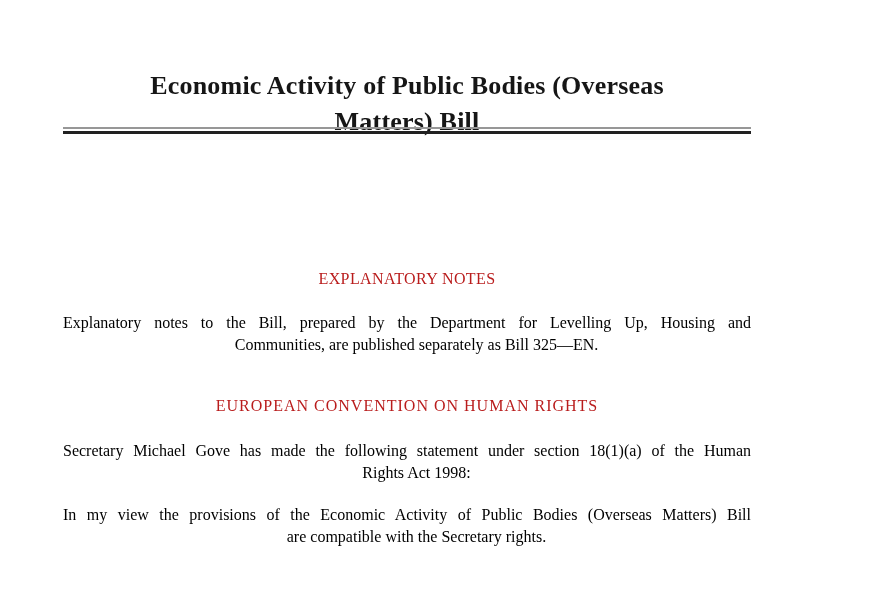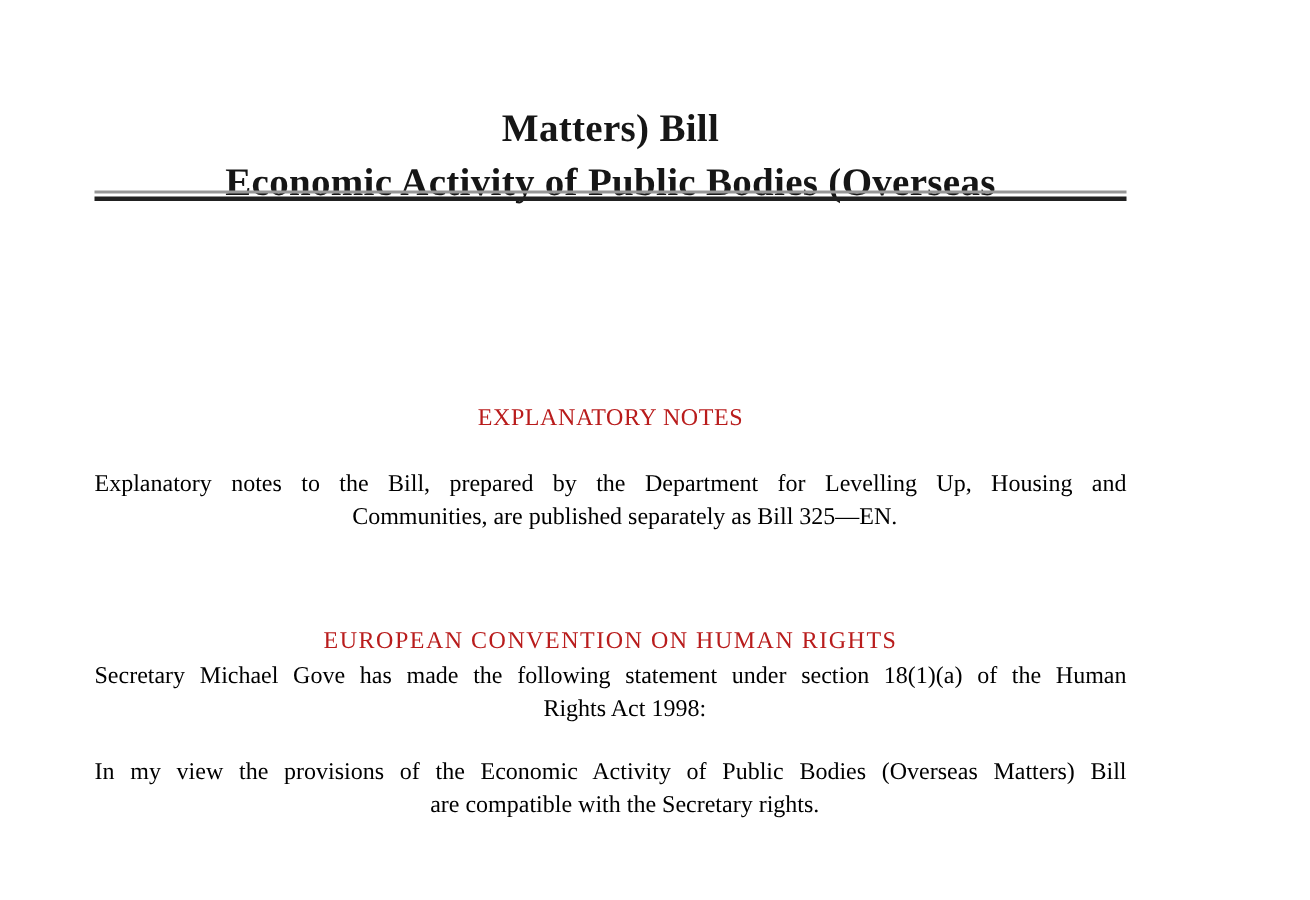--- a/index.html
+++ b/index.html
@@ -44,21 +44,21 @@
     text-align: center;
     font-size: 16px;
     line-height: 19px;
     color: #b91c1c;
   }
   .heading-explanatory {
     top: 269px;
     letter-spacing: 0.4px;
   }
   .heading-echr {
-    top: 418px;
+    top: 396px;
     letter-spacing: 1px;
   }
   .para {
     position: absolute;
     left: 63px;
     width: 688px;
     font-size: 16px;
     line-height: 22px;
     color: #000000;
   }
@@ -74,22 +74,22 @@
     text-align: center;
     margin-left: 19px;
   }
 </style>
 </head>
 <body>
 
 <div class="page">
 
   <h1 class="bill-title">
+    <div>Economic Activity of Public Bodies (Overseas</div>
     <div>Matters) Bill</div>
-    <div>Economic Activity of Public Bodies (Overseas</div>
   </h1>
 
   <div class="double-rule"></div>
 
   <div class="section-heading heading-explanatory">EXPLANATORY NOTES</div>
 
   <div class="para para-explanatory">
     <div class="jline">Explanatory notes to the Bill, prepared by the Department for Levelling Up, Housing and</div>
     <div class="lline">Communities, are published separately as Bill 325—EN.</div>
   </div>

